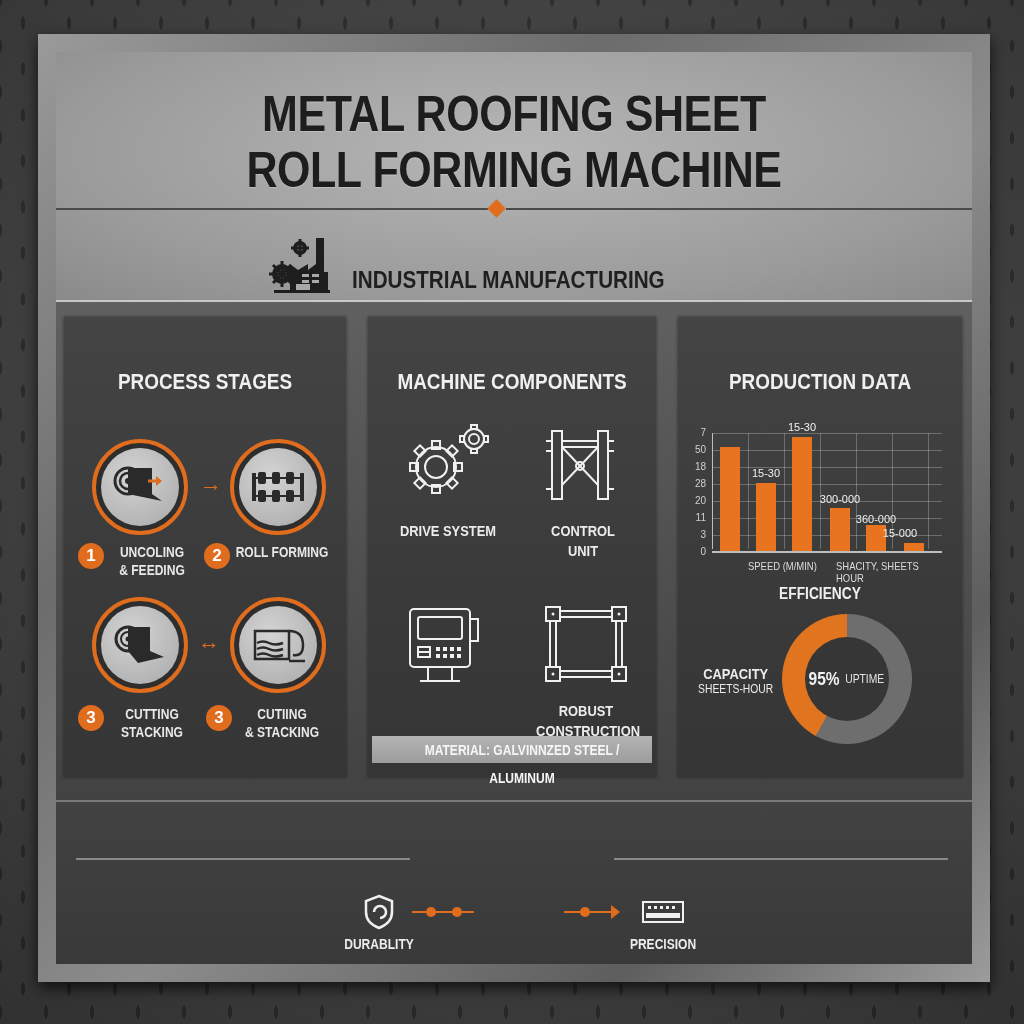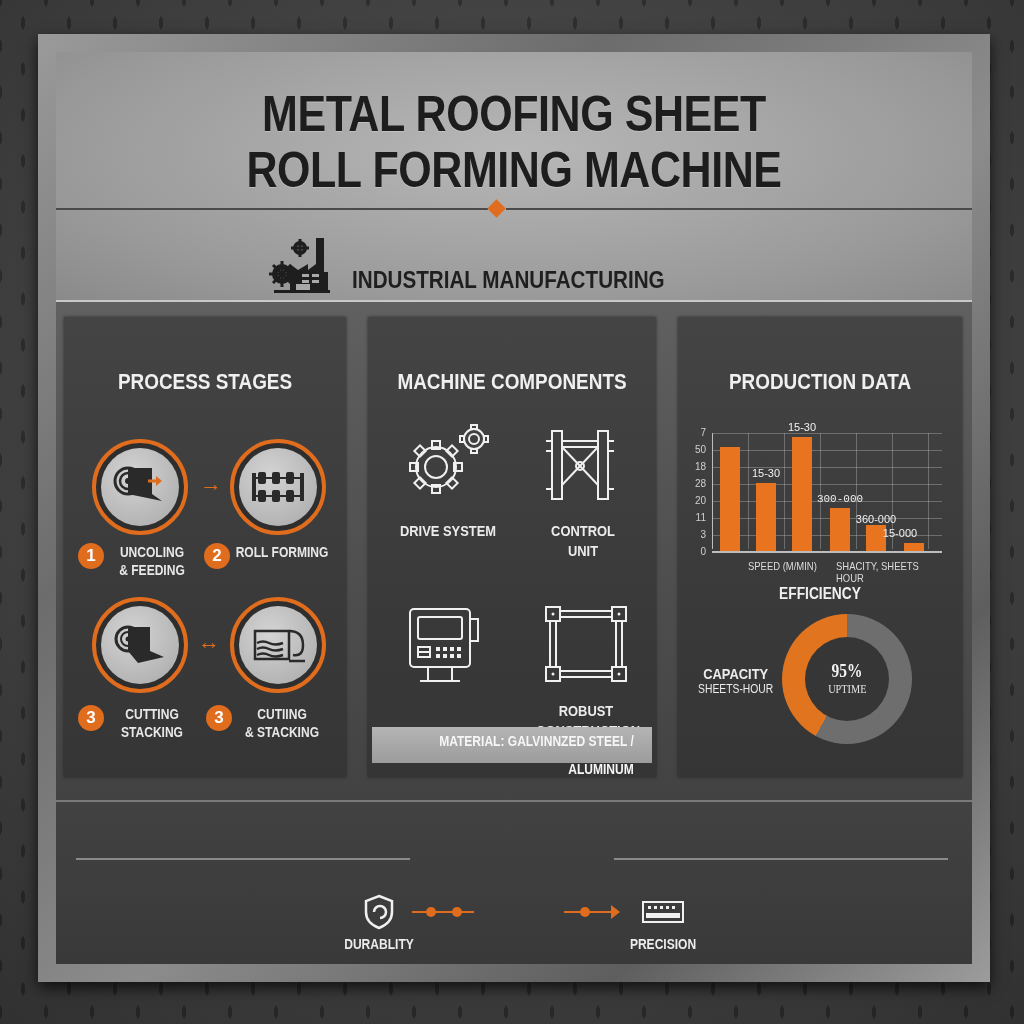--- a/index.html
+++ b/index.html
@@ -106,23 +106,23 @@
     position: absolute; color: #e8e8e8; font-weight: bold; font-size: 14px; line-height: 18px;
     text-align: center; transform: scaleX(0.86); white-space: pre-line;
   }
   
   .comp-icon { position: absolute; }
   .comp-label {
     position: absolute; color: #ececec; font-weight: bold; font-size: 15px;
     text-align: center; transform: scaleX(0.86); white-space: pre-line; line-height: 20px;
   }
   .material-bar {
-    position: absolute; left: 4px; right: 4px; bottom: 14px; height: 36px;
+    position: absolute; left: 4px; right: 4px; bottom: 14px; height: 27px;
     background: linear-gradient(180deg, #b4b4b4, #9c9c9c);
-    color: #f6f6f6; font-size: 14px; font-weight: bold; text-align: right; line-height: 28px; padding-left: 20px;
+    color: #f6f6f6; font-size: 14px; font-weight: bold; text-align: center; line-height: 28px; padding-left: 20px;
   }
   .material-bar span { display: inline-block; transform: scaleX(0.86); }
   
   .chart { position: absolute; left: 14px; top: 100px; width: 262px; height: 160px; }
   .ytick { position: absolute; left: 0; width: 14px; text-align: right; color: #d0d0d0; font-size: 10px; }
   .grid-h { position: absolute; left: 20px; width: 230px; height: 1px; background: rgba(200,200,200,0.35); }
   .grid-v { position: absolute; top: 16px; height: 116px; width: 1px; background: rgba(200,200,200,0.35); }
   .bar { position: absolute; background: #e8741f; width: 20px; }
   .bar-label { position: absolute; color: #f0f0f0; font-size: 11px; text-align: center; width: 60px; }
   .xlabel { position: absolute; color: #dcdcdc; font-size: 11px; transform: scaleX(0.86); transform-origin: left; }
@@ -133,21 +133,21 @@
   .donut {
     position: absolute; left: 104px; top: 297px; width: 130px; height: 130px; border-radius: 50%;
     background: conic-gradient(#6e6e6e 0 58%, #e0741f 58% 100%);
   }
   .donut::after {
     content: ""; position: absolute; left: 23px; top: 23px; width: 84px; height: 84px; border-radius: 50%;
     background: #363636;
   }
   .donut-center {
     position: absolute; left: 104px; top: 297px; width: 130px; height: 130px;
-    display: flex; flex-direction: column; align-items: center; justify-content: center; z-index: 2; font-family: Liberation Serif, serif;
+    display: flex; flex-direction: row; align-items: center; justify-content: center; z-index: 2;
   }
   .donut-pct { color: #f2f2f2; font-weight: bold; font-size: 18px; transform: scaleX(0.86); }
   .donut-sub { color: #e4e4e4; font-size: 12px; transform: scaleX(0.86); }
   .cap-label {
     position: absolute; left: 14px; top: 348px; color: #ececec; text-align: center;
     transform: scaleX(0.86);
   }
   .cap-label .a { font-weight: bold; font-size: 15px; display: block; }
   .cap-label .b { font-size: 12px; display: block; }
   
@@ -418,21 +418,21 @@
             <div class="grid-v" style="left:164px;"></div>
           <div class="grid-v" style="left:200px;"></div>
             <div class="grid-v" style="left:236px;"></div>
 
           <div class="bar" style="left:28px; top:30px; height:104px;"></div>
           <div class="bar" style="left:64px; top:66px; height:68px;"></div>
           <div class="bar-label" style="left:44px; top:50px;">15-30</div>
           <div class="bar" style="left:100px; top:20px; height:114px;"></div>
           <div class="bar-label" style="left:80px; top:4px;">15-30</div>
           <div class="bar" style="left:138px; top:91px; height:43px;"></div>
-          <div class="bar-label" style="left:118px; top:76px;font-family:Liberation Mono, monospace;">300-000</div>
+          <div class="bar-label" style="left:118px; top:76px;">300-000</div>
           <div class="bar" style="left:174px; top:108px; height:26px;"></div>
           <div class="bar-label" style="left:154px; top:96px;">360-000</div>
           <div class="bar" style="left:212px; top:126px; height:8px;"></div>
           <div class="bar-label" style="left:178px; top:110px;">15-000</div>
 
           <div class="xlabel" style="left:56px; top:143px;">SPEED (M/MIN)</div>
           <div class="xlabel" style="left:144px; top:143px;">SHACITY, SHEETS HOUR</div>
         </div>
 
         <div class="eff-title">EFFICIENCY</div>

